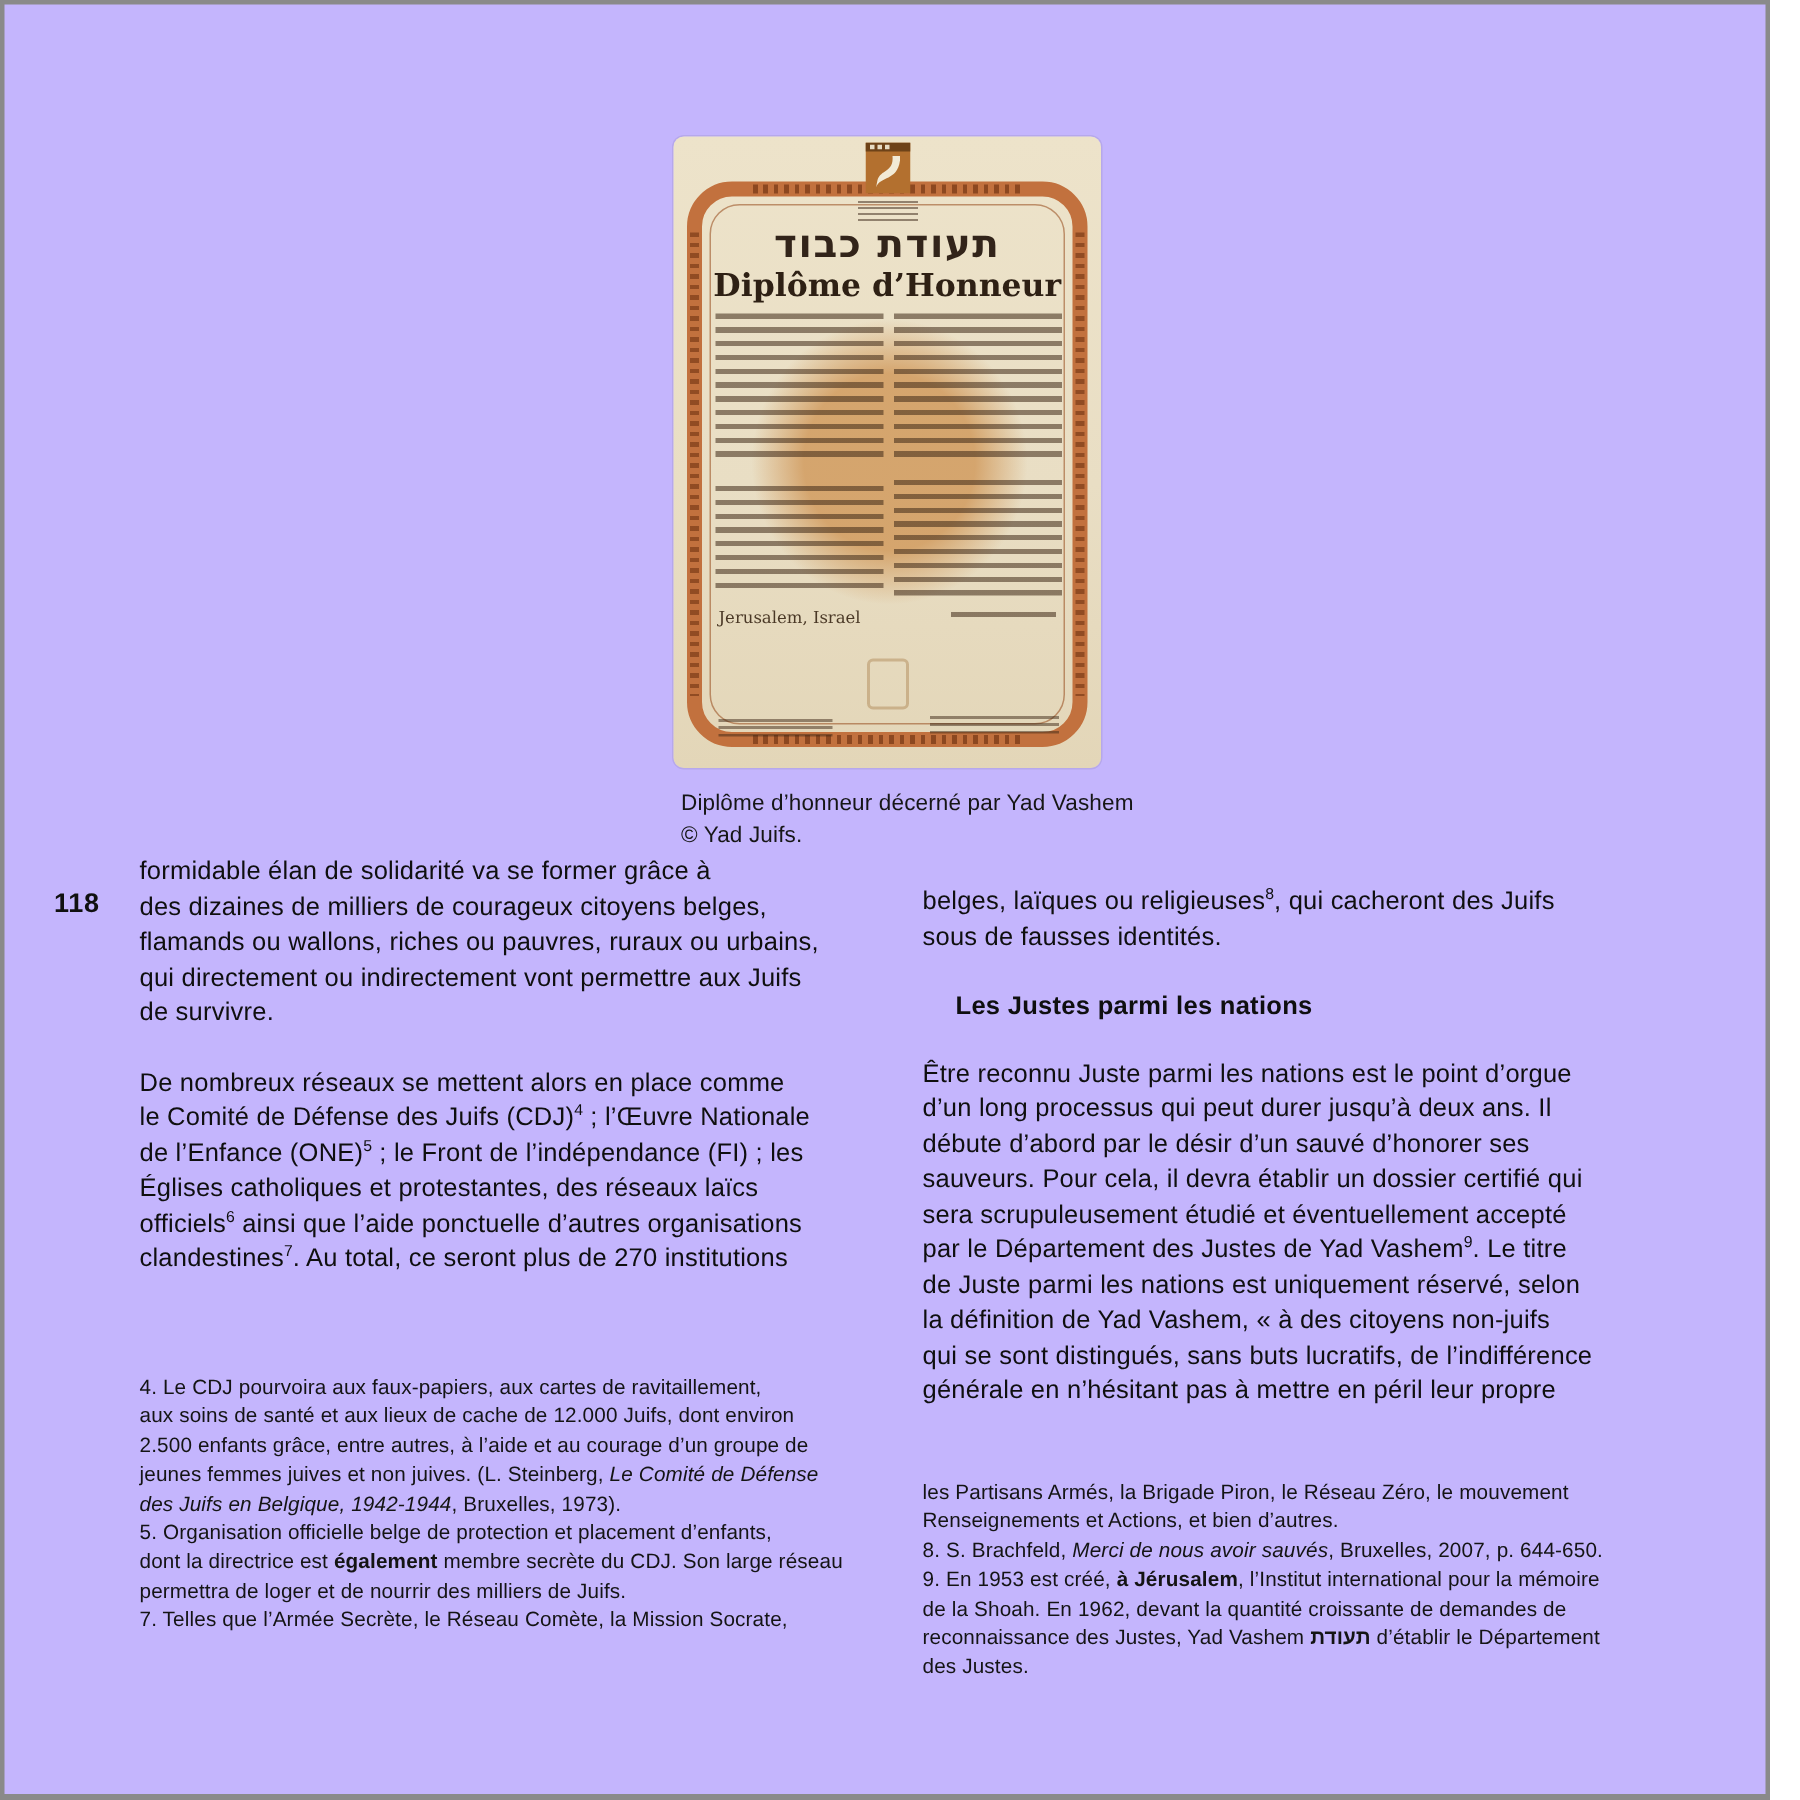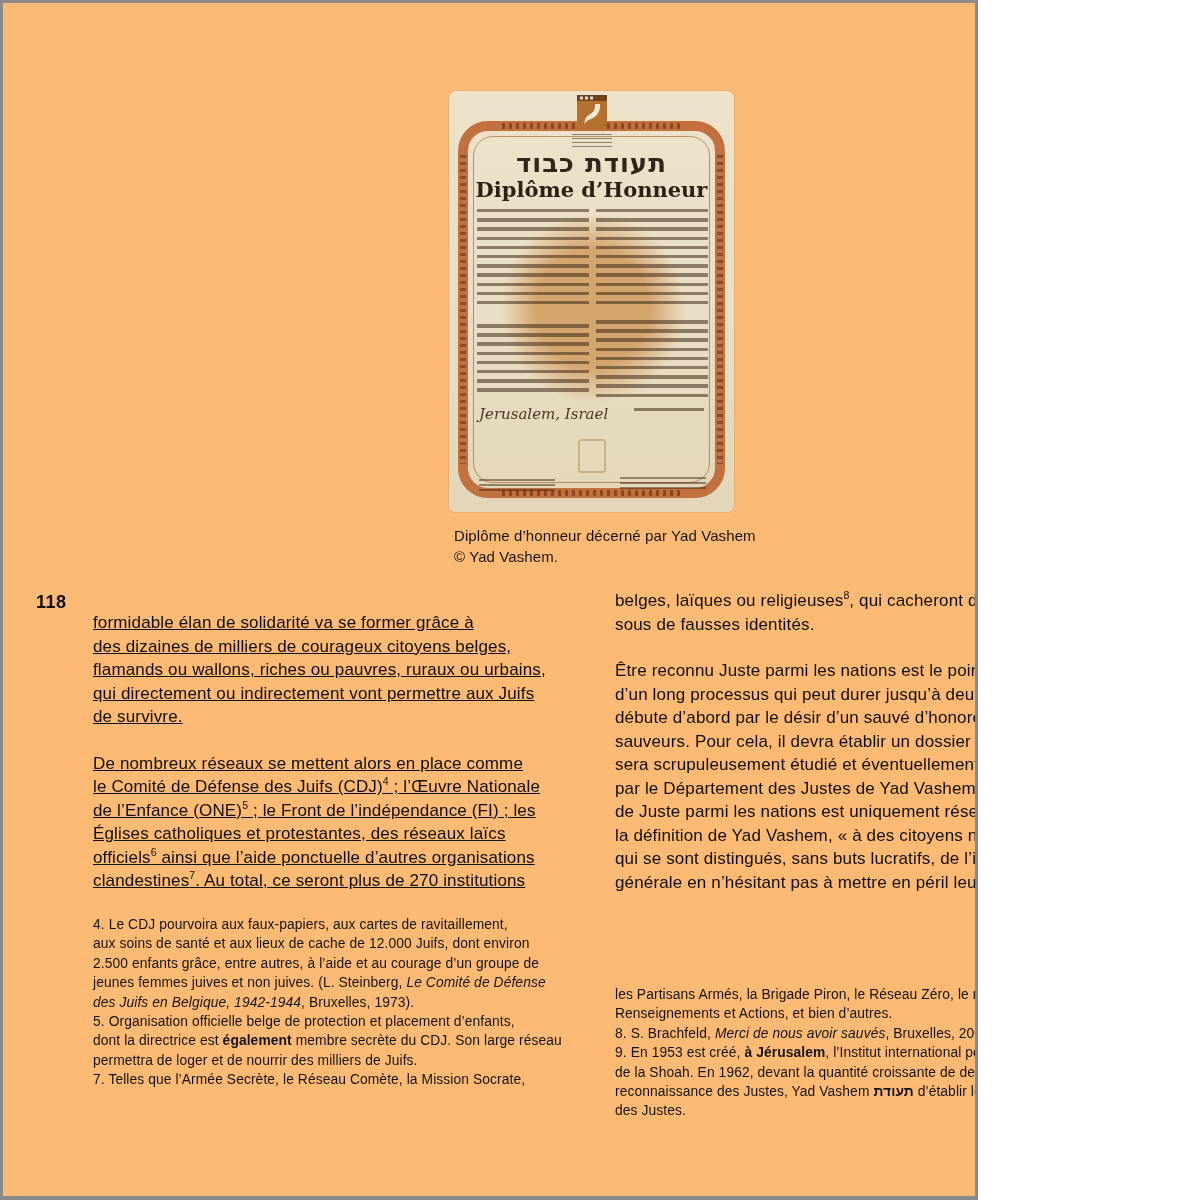--- a/index.html
+++ b/index.html
@@ -1,18 +1,18 @@
 <!DOCTYPE html>
 <html><head>
 <meta charset="utf-8">
 <style>
   html,body{margin:0;padding:0;background:#fff;}
   .page{
-    position:relative;width:978px;height:1200px;box-sizing:border-box;
-    border:3px solid #8a8a8a;border-bottom-width:4px;background:#fdba74;overflow:hidden;
+    position:relative;width:1180px;height:1200px;box-sizing:border-box;
+    border:3px solid #8a8a8a;border-bottom-width:4px;background:#c4b5fd;overflow:hidden;
     font-family:"Liberation Sans",sans-serif;color:#101010;
   }
   
   .cert{
     position:absolute;left:446px;top:88px;width:285px;height:421px;margin:0;
     background:linear-gradient(180deg,#ede3ca 0%,#e9dec4 55%,#e3d6b8 100%);
     border-radius:7px;box-shadow:0 0 0 1px rgba(0,0,0,.07);overflow:hidden;
   }
   .cert-band{
     position:absolute;left:9px;right:9px;top:30px;bottom:14px;
@@ -59,36 +59,36 @@
   .tb-c{left:28px;top:233px;width:112px;height:73px;}
   .tb-d{right:26px;top:229px;width:112px;height:77px;}
   .tb-sig-r{right:30px;top:317px;width:70px;height:9px;
     background:repeating-linear-gradient(180deg,rgba(62,40,22,.55) 0 3px,rgba(0,0,0,0) 3px 9px);}
   .tb-foot-l{left:30px;top:388px;width:76px;height:12px;
     background:repeating-linear-gradient(180deg,rgba(62,40,22,.5) 0 2px,rgba(0,0,0,0) 2px 5px);}
   .tb-foot-r{right:28px;top:386px;width:86px;height:12px;
     background:repeating-linear-gradient(180deg,rgba(62,40,22,.5) 0 2px,rgba(0,0,0,0) 2px 5px);}
   .cert-sig{
     position:absolute;left:30px;top:314px;z-index:1;
-    font-family:"DejaVu Serif",serif;font-style:italic;font-size:15px;color:#4a3826;
+    font-family:"DejaVu Serif",serif;font-size:11px;color:#4a3826;
   }
   .cert-stamp{
     position:absolute;left:50%;top:348px;width:24px;height:30px;transform:translateX(-50%);
     border:2px solid rgba(170,130,80,.45);border-radius:4px;z-index:1;
   }
   
   .caption{
     position:absolute;left:451px;top:522px;font-size:15px;line-height:21px;color:#161616;letter-spacing:.1px;
   }
   
   .pageno{position:absolute;left:33px;top:589px;font-size:18px;font-weight:700;letter-spacing:.5px;}
   
   .col{position:absolute;font-size:17px;line-height:23.5px;letter-spacing:.15px;color:#0f0f0f;}
   .col p{margin:0 0 23px 0;}
-  .col-left{left:90px;top:608px;width:520px;text-decoration:underline;}
+  .col-left{left:90px;top:566px;width:520px;}
   .col-right{left:612px;top:586px;width:505px;}
   .col-right .intro{}
   .subhead{font-weight:700;font-size:17px;margin:0 0 21px 22px;letter-spacing:.2px;}
   .fnotes{position:absolute;font-size:13.8px;line-height:19.4px;letter-spacing:.1px;color:#141414;}
   .fn-left{left:90px;top:912px;width:545px;}
   .fn-right{left:612px;top:982px;width:520px;}
   sup{font-size:62%;vertical-align:super;line-height:0;letter-spacing:0;}
   i{font-style:italic;}
   b{font-weight:700;}
 </style>
@@ -128,38 +128,39 @@
     <div class="cert-sig">Jerusalem, Israel</div>
     <div class="tb tb-sig-r"></div>
 
     <div class="cert-stamp"></div>
     <div class="tb tb-foot-l"></div>
     <div class="tb tb-foot-r"></div>
   </figure>
 
   <div class="caption">
     <div>Diplôme d’honneur décerné par Yad Vashem</div>
-    <div>© Yad Vashem.</div>
+    <div>© Yad Juifs.</div>
   </div>
 
   <div class="pageno">118</div>
 
   <section class="col col-left">
     <p>formidable élan de solidarité va se former grâce à<br>des dizaines de milliers de courageux citoyens belges,<br>flamands ou wallons, riches ou pauvres, ruraux ou urbains,<br>qui directement ou indirectement vont permettre aux Juifs<br>de survivre.</p>
     <p>De nombreux réseaux se mettent alors en place comme<br>le Comité de Défense des Juifs (CDJ)<sup>4</sup> ; l’Œuvre Nationale<br>de l’Enfance (ONE)<sup>5</sup> ; le Front de l’indépendance (FI) ; les<br>Églises catholiques et protestantes, des réseaux laïcs<br>officiels<sup>6</sup> ainsi que l’aide ponctuelle d’autres organisations<br>clandestines<sup>7</sup>. Au total, ce seront plus de 270 institutions</p>
   </section>
 
   <section class="fnotes fn-left">
     <div>4. Le CDJ pourvoira aux faux-papiers, aux cartes de ravitaillement,<br>aux soins de santé et aux lieux de cache de 12.000 Juifs, dont environ<br>2.500 enfants grâce, entre autres, à l’aide et au courage d’un groupe de<br>jeunes femmes juives et non juives. (L. Steinberg, <i>Le Comité de Défense<br>des Juifs en Belgique, 1942-1944</i>, Bruxelles, 1973).</div>
     <div>5. Organisation officielle belge de protection et placement d’enfants,<br>dont la directrice est <b>également</b> membre secrète du CDJ. Son large réseau<br>permettra de loger et de nourrir des milliers de Juifs.</div>
     <div>7. Telles que l’Armée Secrète, le Réseau Comète, la Mission Socrate,</div>
   </section>
 
   <section class="col col-right">
     <p class="intro">belges, laïques ou religieuses<sup>8</sup>, qui cacheront des Juifs<br>sous de fausses identités.</p>
+    <h2 class="subhead">Les Justes parmi les nations</h2>
     <p>Être reconnu Juste parmi les nations est le point d’orgue<br>d’un long processus qui peut durer jusqu’à deux ans. Il<br>débute d’abord par le désir d’un sauvé d’honorer ses<br>sauveurs. Pour cela, il devra établir un dossier certifié qui<br>sera scrupuleusement étudié et éventuellement accepté<br>par le Département des Justes de Yad Vashem<sup>9</sup>. Le titre<br>de Juste parmi les nations est uniquement réservé, selon<br>la définition de Yad Vashem, « à des citoyens non-juifs<br>qui se sont distingués, sans buts lucratifs, de l’indifférence<br>générale en n’hésitant pas à mettre en péril leur propre</p>
   </section>
 
   <section class="fnotes fn-right">
     <div>les Partisans Armés, la Brigade Piron, le Réseau Zéro, le mouvement<br>Renseignements et Actions, et bien d’autres.</div>
     <div>8. S. Brachfeld, <i>Merci de nous avoir sauvés</i>, Bruxelles, 2007, p. 644-650.</div>
     <div>9. En 1953 est créé, <b>à Jérusalem</b>, l’Institut international pour la mémoire<br>de la Shoah. En 1962, devant la quantité croissante de demandes de<br>reconnaissance des Justes, Yad Vashem <b>תעודת</b> d’établir le Département<br>des Justes.</div>
   </section>
 
 </div>

